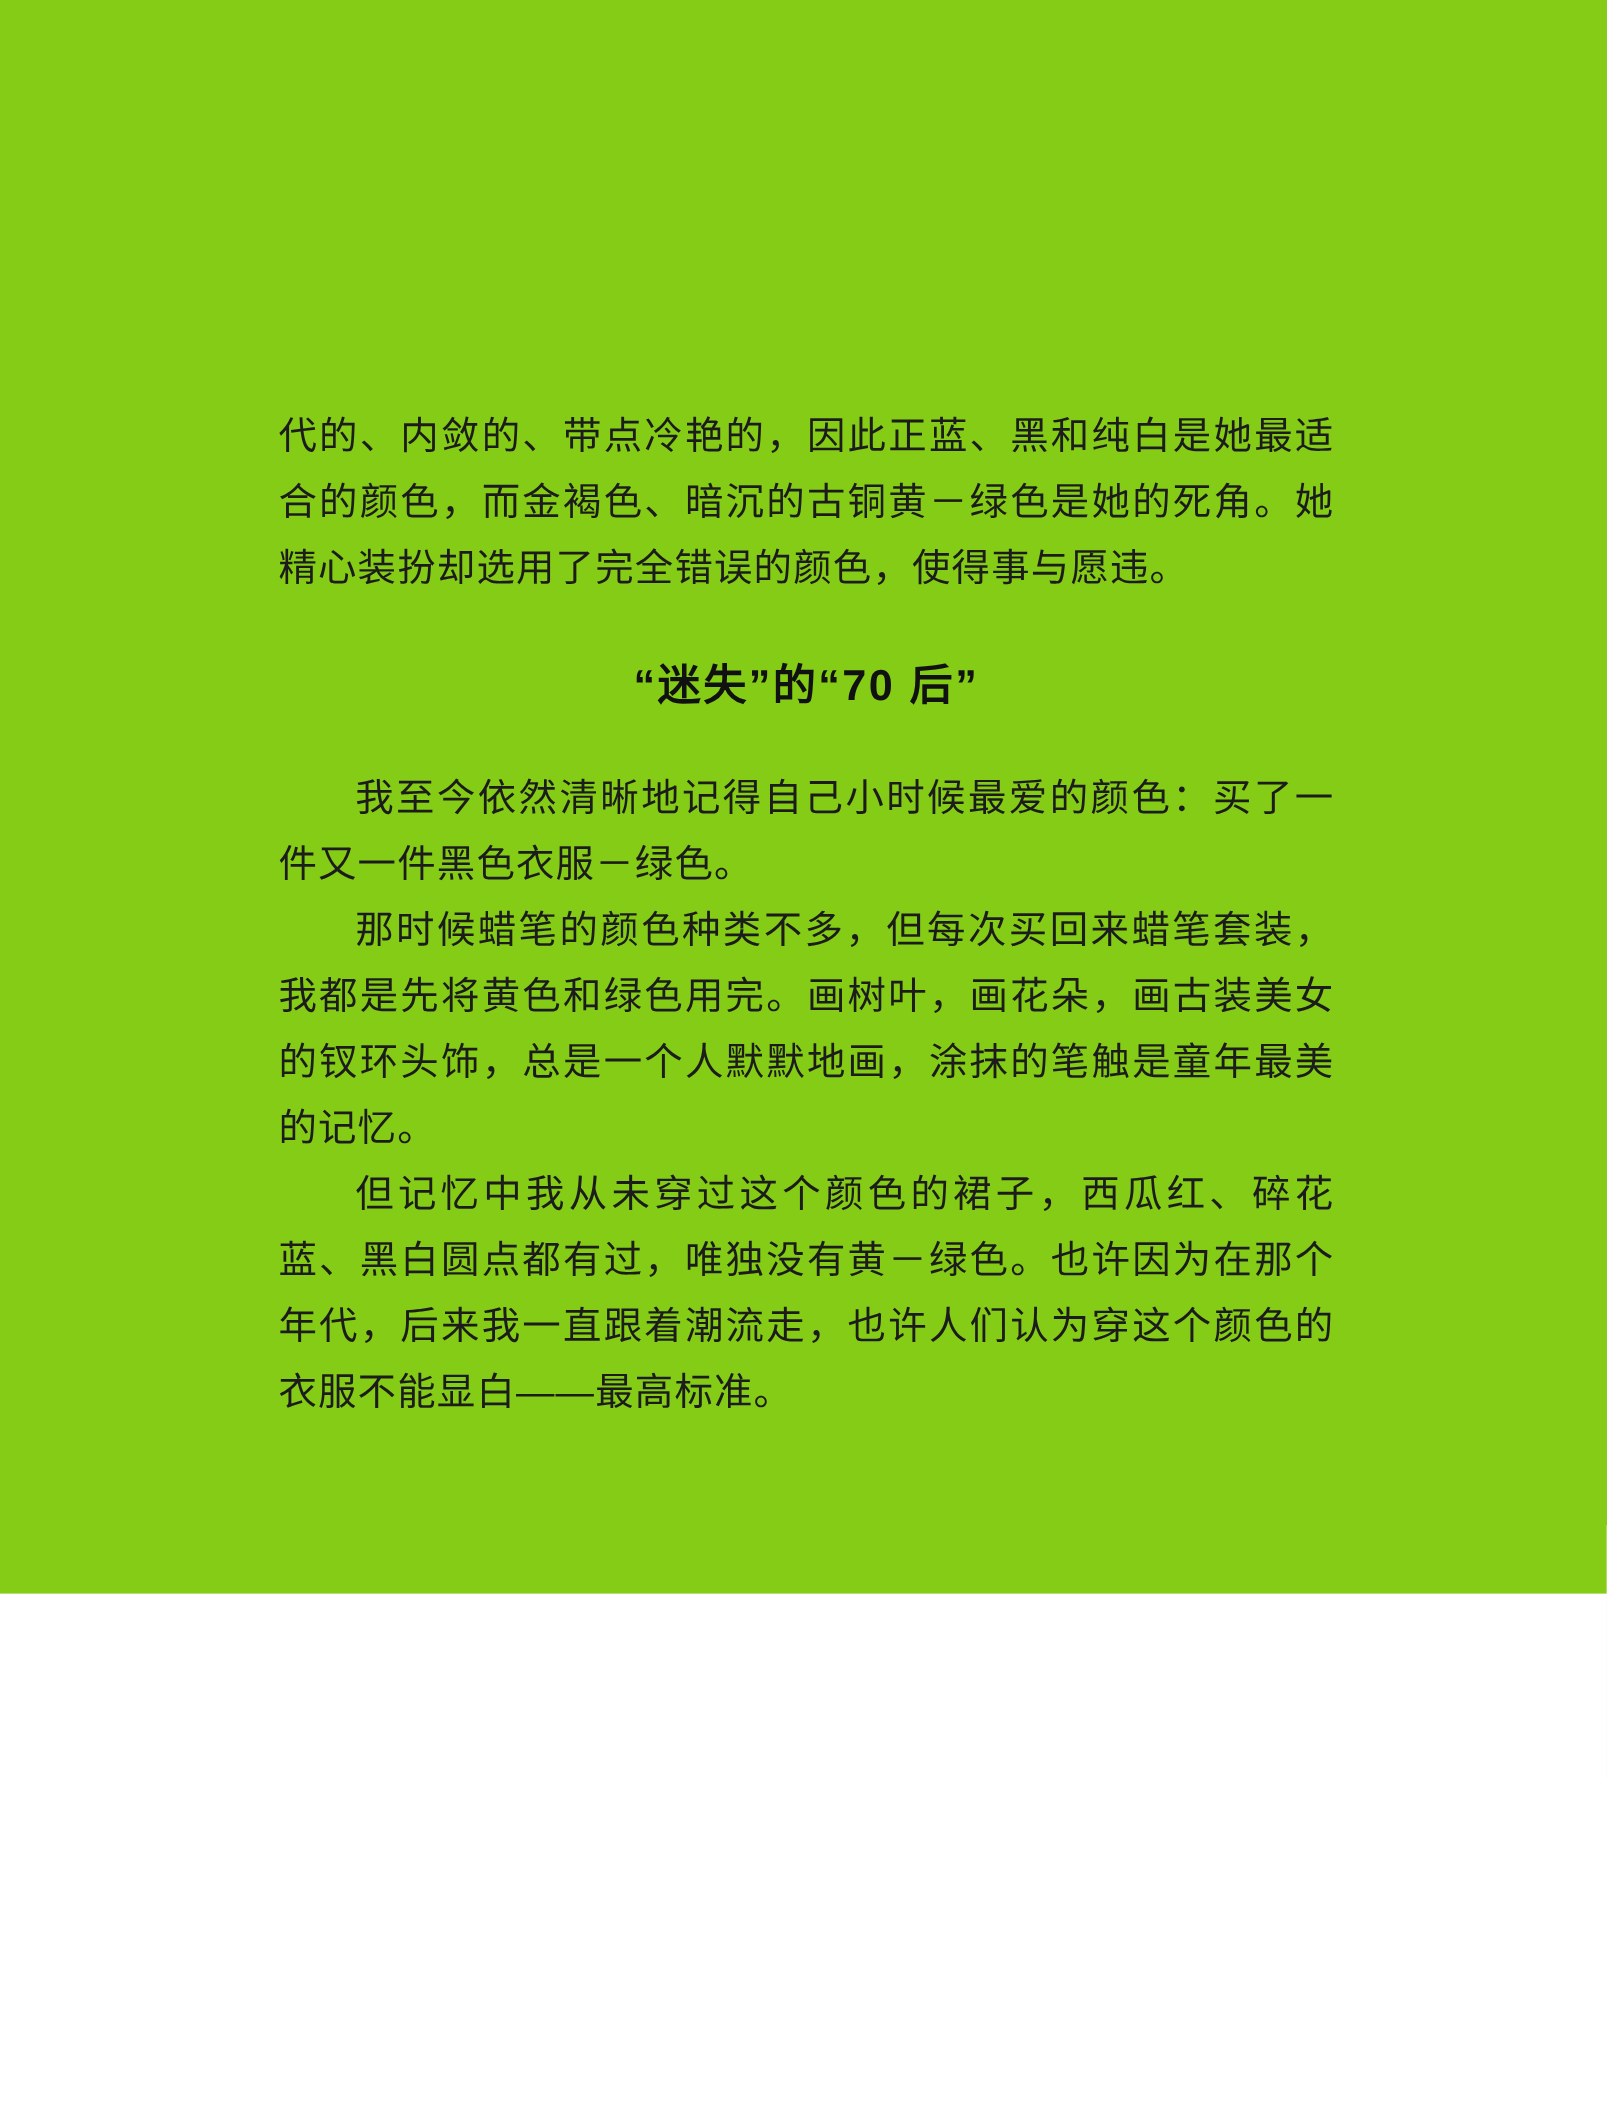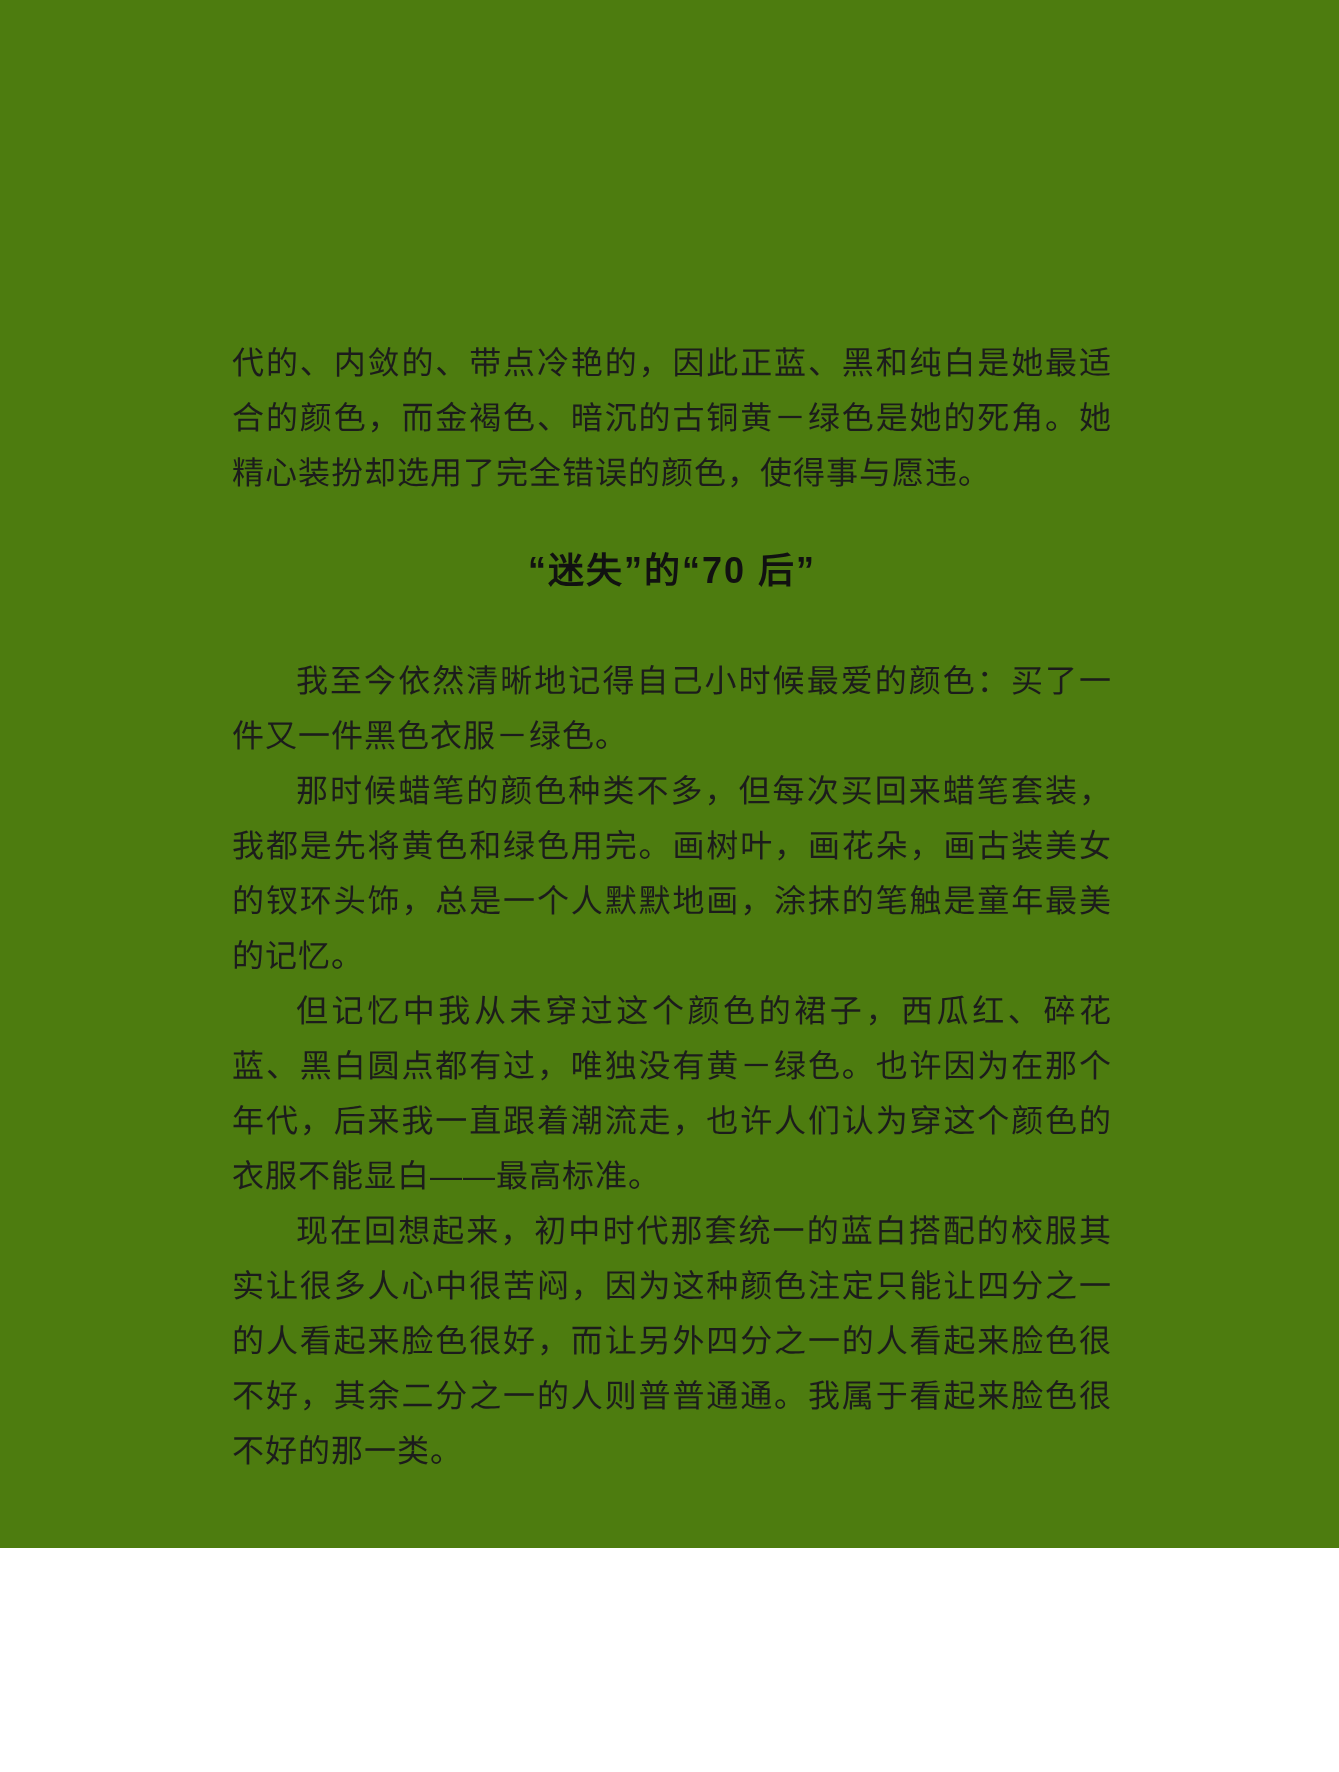--- a/index.html
+++ b/index.html
@@ -13,22 +13,22 @@
     position: relative;
     font-family: "Liberation Sans", sans-serif;
     color: #1c1c1c;
     overflow: hidden;
   }
   .page {
     position: absolute;
     left: 0;
     top: 0;
     width: 1339px;
-    height: 1548px;
-    background: #4d7c0f;
+    height: 1328px;
+    background: #84cc16;
   }
   .text-block {
     position: absolute;
     left: 232px;
     top: 336px;
     width: 880px;
   }
   .body-text {
     margin: 0;
     font-size: 32px;
@@ -36,21 +36,21 @@
     letter-spacing: 1px;
     text-align: justify;
     text-justify: inter-ideograph;
     text-indent: 2em;
     color: #1c1c1c;
   }
   .body-text.no-indent {
     text-indent: 0;
   }
   .section-heading {
-    margin: 42px 0 56px 0;
+    margin: 42px 0 40px 0;
     font-size: 36px;
     line-height: 55px;
     font-weight: bold;
     text-align: center;
     letter-spacing: 2px;
     color: #111111;
   }
 </style>
 </head>
 <body>
@@ -60,16 +60,15 @@
     <p class="body-text no-indent">代的、内敛的、带点冷艳的，因此正蓝、黑和纯白是她最适合的颜色，而金褐色、暗沉的古铜黄－绿色是她的死角。她精心装扮却选用了完全错误的颜色，使得事与愿违。</p>
 
     <h2 class="section-heading">“迷失”的“70 后”</h2>
 
     <p class="body-text">我至今依然清晰地记得自己小时候最爱的颜色：买了一件又一件黑色衣服－绿色。</p>
 
     <p class="body-text">那时候蜡笔的颜色种类不多，但每次买回来蜡笔套装，我都是先将黄色和绿色用完。画树叶，画花朵，画古装美女的钗环头饰，总是一个人默默地画，涂抹的笔触是童年最美的记忆。</p>
 
     <p class="body-text">但记忆中我从未穿过这个颜色的裙子，西瓜红、碎花蓝、黑白圆点都有过，唯独没有黄－绿色。也许因为在那个年代，后来我一直跟着潮流走，也许人们认为穿这个颜色的衣服不能显白——最高标准。</p>
 
-    <p class="body-text">现在回想起来，初中时代那套统一的蓝白搭配的校服其实让很多人心中很苦闷，因为这种颜色注定只能让四分之一的人看起来脸色很好，而让另外四分之一的人看起来脸色很不好，其余二分之一的人则普普通通。我属于看起来脸色很不好的那一类。</p>
 
   </div>
 </div>
 
 </body></html>

